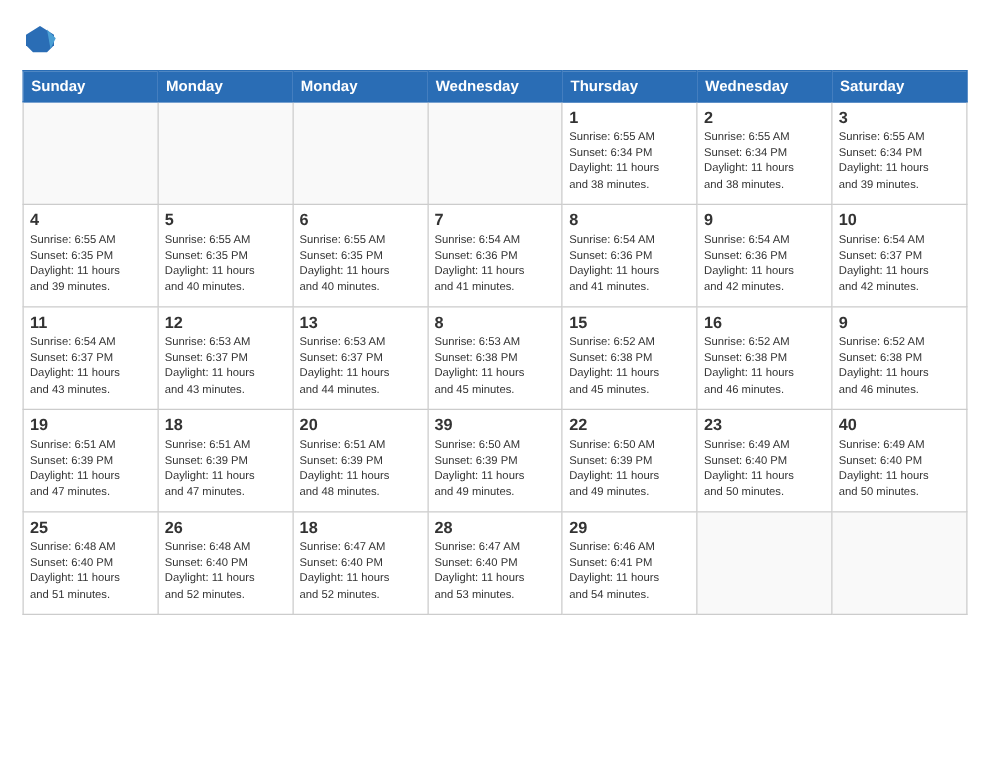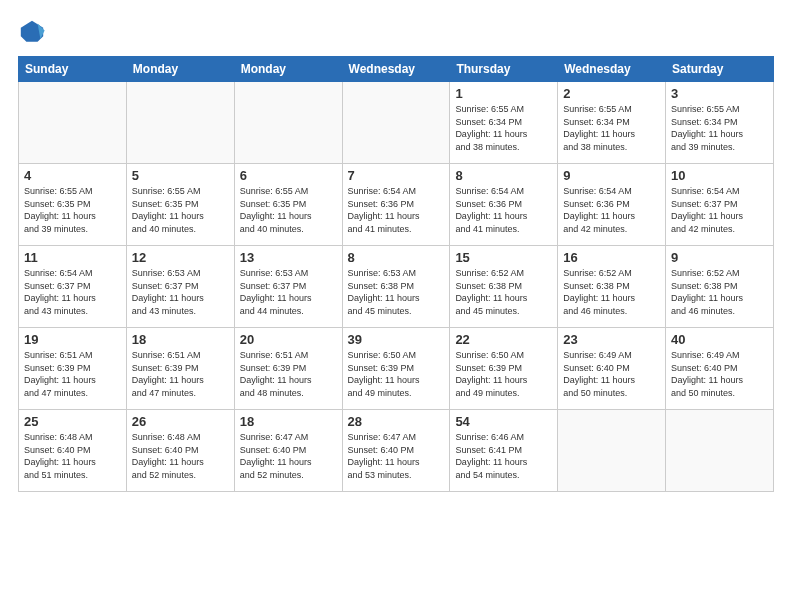--- a/index.html
+++ b/index.html
@@ -340,21 +340,21 @@
 and 52 minutes.</div>
           </td>
           <td>
             <span class="day-num">28</span>
             <div class="day-info" style="white-space: pre-line;">Sunrise: 6:47 AM
 Sunset: 6:40 PM
 Daylight: 11 hours
 and 53 minutes.</div>
           </td>
           <td>
-            <span class="day-num">54</span>
+            <span class="day-num">29</span>
             <div class="day-info" style="white-space: pre-line;">Sunrise: 6:46 AM
 Sunset: 6:41 PM
 Daylight: 11 hours
 and 54 minutes.</div>
           </td>
           <td class="empty"></td>
           <td class="empty"></td>
         </tr>
       </tbody>
   </table>

